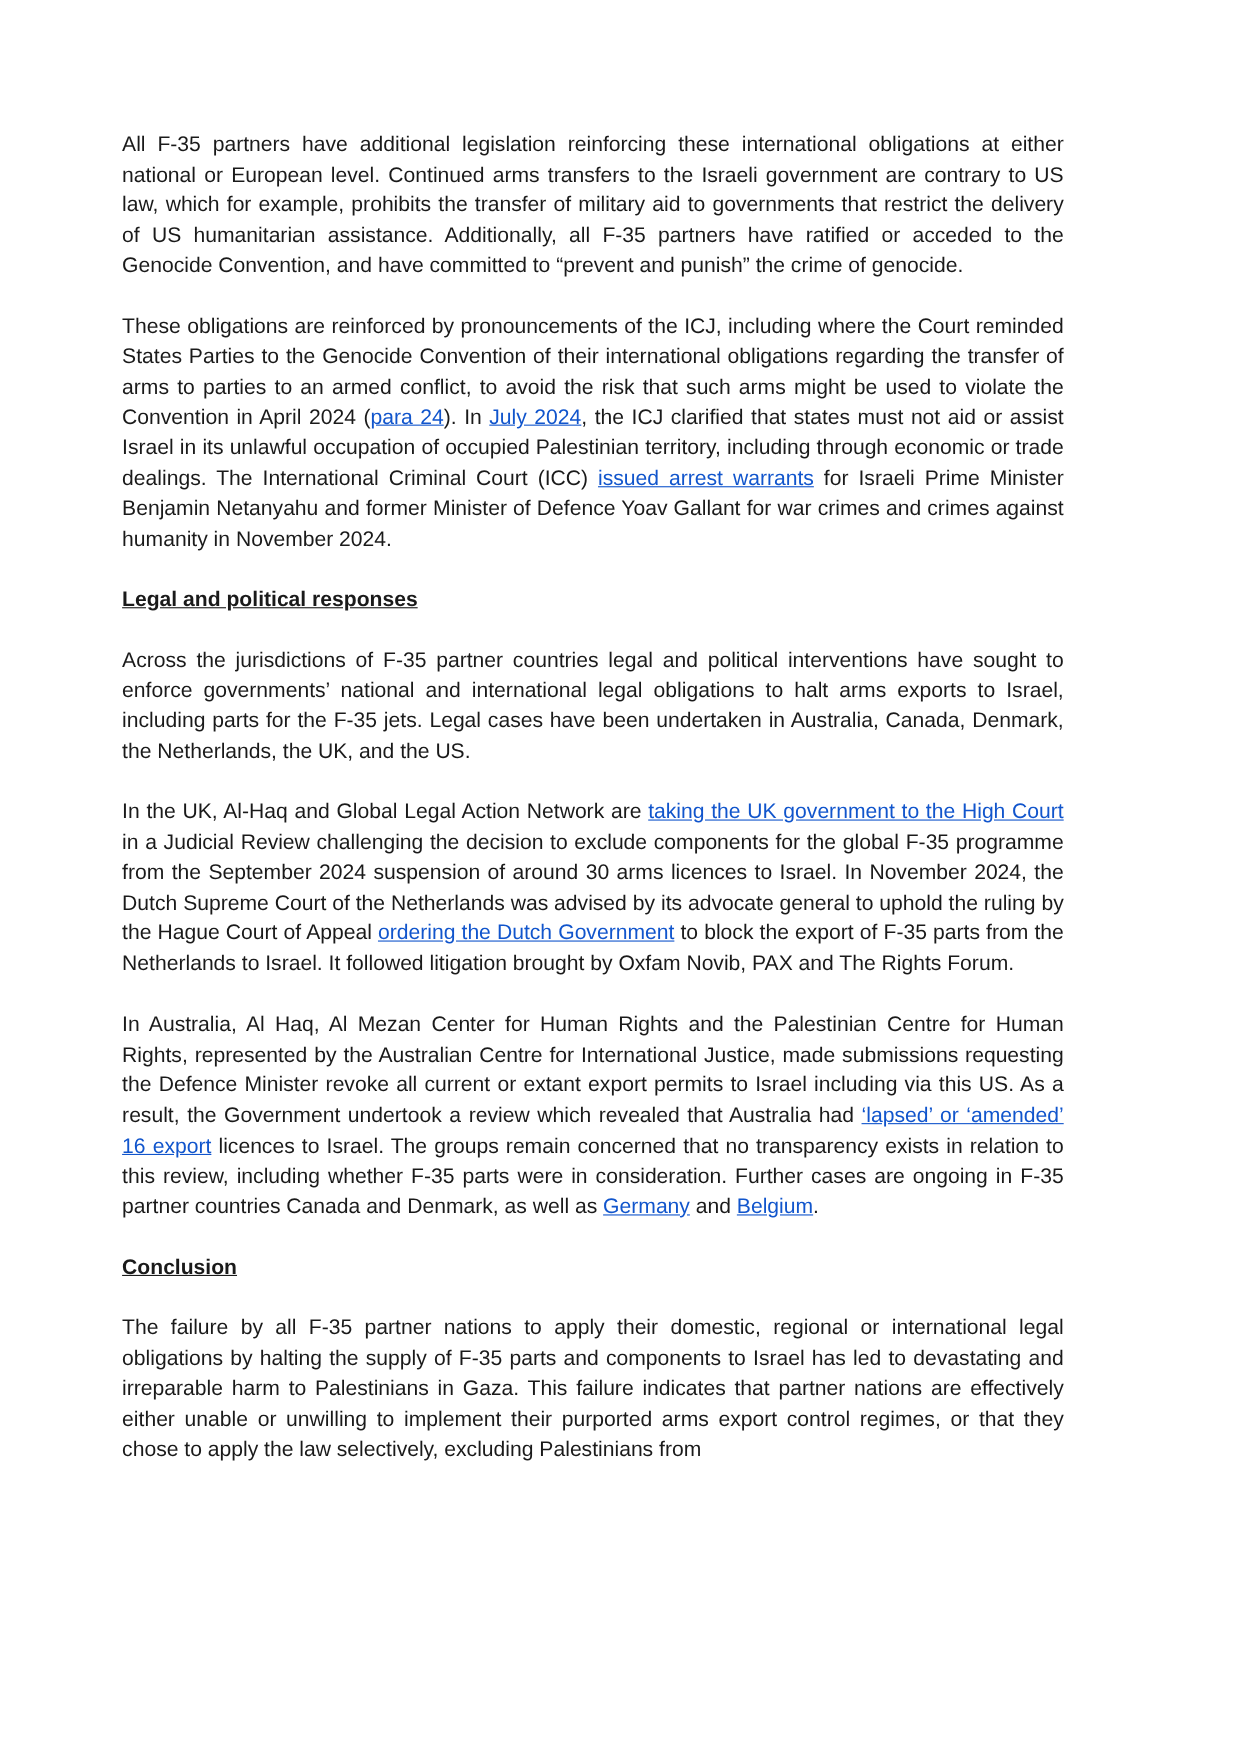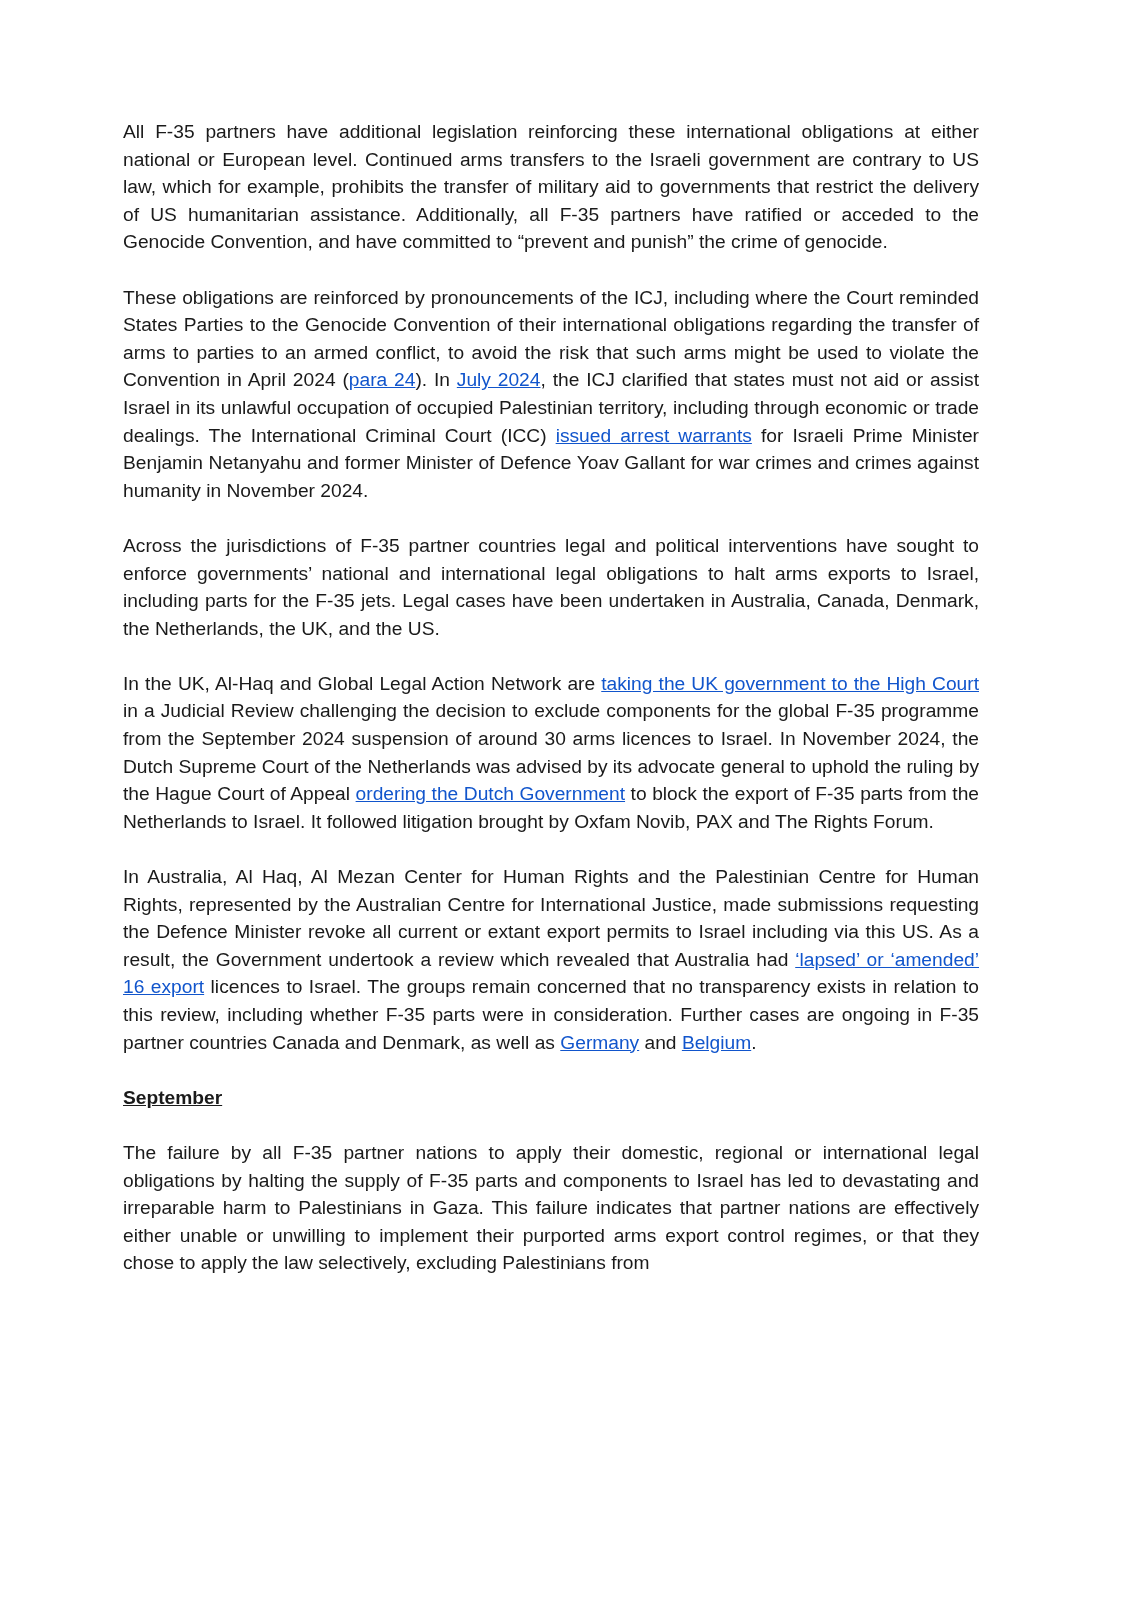--- a/index.html
+++ b/index.html
@@ -1,19 +1,19 @@
 <!DOCTYPE html>
 <html><head>
 <meta charset="utf-8">
 <style>
   html, body { margin: 0; padding: 0; background: #ffffff; }
   body { width: 1121px; height: 1599px; position: relative; overflow: hidden; }
   .page {
     position: absolute;
-    left: 123px;
+    left: 111px;
     top: 118px;
     width: 856px;
     font-family: "Liberation Sans", sans-serif;
     font-size: 19.2px;
     line-height: 27.6px;
     color: #1a1a1a;
   }
   p { margin: 0 0 27.6px 0; text-align: justify; }
   h2 {
     margin: 0 0 27.6px 0;
@@ -28,24 +28,25 @@
 </style>
 </head>
 <body>
 
 <div class="page">
 
   <p>All F-35 partners have additional legislation reinforcing these international obligations at either national or European level. Continued arms transfers to the Israeli government are contrary to US law, which for example, prohibits the transfer of military aid to governments that restrict the delivery of US humanitarian assistance. Additionally, all F-35 partners have ratified or acceded to the Genocide Convention, and have committed to “prevent and punish” the crime of genocide.</p>
 
   <p><span>These obligations are reinforced by pronouncements of the ICJ, including where the Court reminded States Parties to the Genocide Convention of their international obligations regarding the transfer of arms to parties to an armed conflict, to avoid the risk that such arms might be used to violate the Convention in April 2024 (</span><a href="#">para 24</a><span>). In </span><a href="#">July 2024</a><span>, the ICJ clarified that states must not aid or assist Israel in its unlawful occupation of occupied Palestinian territory, including through economic or trade dealings. The International Criminal Court (ICC) </span><a href="#">issued arrest warrants</a><span> for Israeli Prime Minister Benjamin Netanyahu and former Minister of Defence Yoav Gallant for war crimes and crimes against humanity in November 2024.</span></p>
 
+  <h2>Legal and political responses</h2>
 
   <p>Across the jurisdictions of F-35 partner countries legal and political interventions have sought to enforce governments’ national and international legal obligations to halt arms exports to Israel, including parts for the F-35 jets. Legal cases have been undertaken in Australia, Canada, Denmark, the Netherlands, the UK, and the US.</p>
 
   <p><span>In the UK, Al-Haq and Global Legal Action Network are </span><a href="#">taking the UK government to the High Court </a><span>in a Judicial Review challenging the decision to exclude components for the global F-35 programme from the September 2024 suspension of around 30 arms licences to Israel. In November 2024, the Dutch Supreme Court of the Netherlands was advised by its advocate general to uphold the ruling by the Hague Court of Appeal </span><a href="#">ordering the Dutch Government</a><span> to block the export of F-35 parts from the Netherlands to Israel. It followed litigation brought by Oxfam Novib, PAX and The Rights Forum.</span></p>
 
   <p><span>In Australia, Al Haq, Al Mezan Center for Human Rights and the Palestinian Centre for Human Rights, represented by the Australian Centre for International Justice, made submissions requesting the Defence Minister revoke all current or extant export permits to Israel including via this US. As a result, the Government undertook a review which revealed that Australia had </span><a href="#">‘lapsed’ or ‘amended’ 16 export</a><span> licences to Israel. The groups remain concerned that no transparency exists in relation to this review, including whether F-35 parts were in consideration. Further cases are ongoing in F-35 partner countries Canada and Denmark, as well as </span><a href="#">Germany</a><span> and </span><a href="#">Belgium</a><span>.</span></p>
 
-  <h2>September</h2>
+  <h2>Conclusion</h2>
 
   <p class="last">The failure by all F-35 partner nations to apply their domestic, regional or international legal obligations by halting the supply of F-35 parts and components to Israel has led to devastating and irreparable harm to Palestinians in Gaza. This failure indicates that partner nations are effectively either unable or unwilling to implement their purported arms export control regimes, or that they chose to apply the law selectively, excluding Palestinians from</p>
 
 </div>
 
 </body></html>

